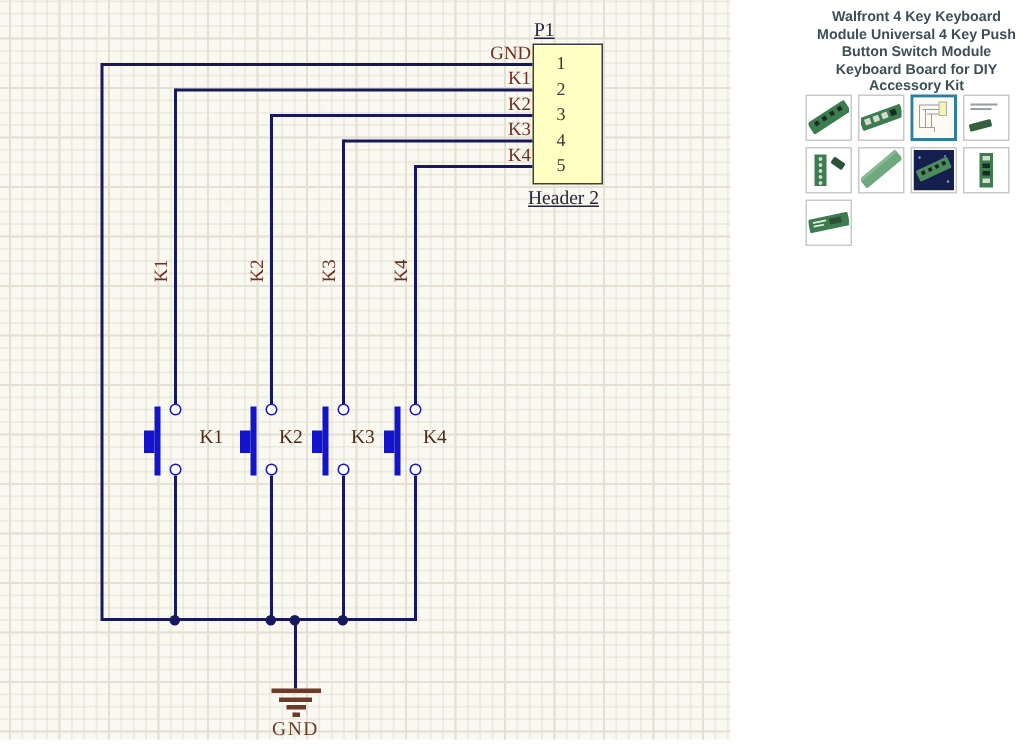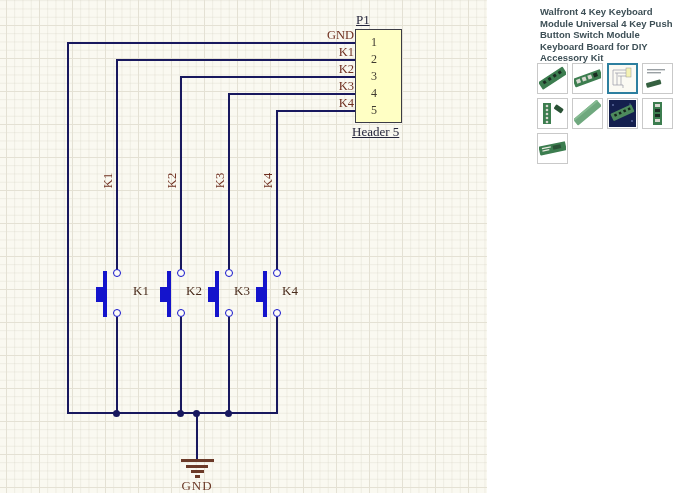--- a/index.html
+++ b/index.html
@@ -29,21 +29,21 @@
   .swbar{width:4px;height:46px;background:#1414cc;}
   .swbtn{width:7px;height:15px;background:#1414cc;}
   .term{width:8px;height:8px;border-radius:50%;border:1.5px solid #1414cc;background:#fcfbf5;}
   .hdrbox{left:355px;top:29px;width:47px;height:94px;background:#ffffc4;border:1.5px solid #3c3c46;}
   .gbar{background:#6b3a28;height:3px;}
   .gndtxt{font-size:13px;width:44px;text-align:center;letter-spacing:1px;}
 
   
   .ptitle{
     position:absolute;left:540px;top:6px;width:142px;
-    font-size:9.5px;line-height:11.5px;font-weight:700;color:#3d4f56;
+    font-size:9.5px;line-height:11.5px;font-weight:700;color:#3d4f56;text-align:center;
   }
   .thumbs{position:absolute;left:537px;top:63px;width:146px;display:flex;flex-wrap:wrap;gap:4px;}
   .thumb{
     width:31px;height:31px;box-sizing:border-box;border:1px solid #c9c9c9;
     background:#ffffff;display:flex;align-items:center;justify-content:center;cursor:pointer;
   }
   .thumb.sel{border:2px solid #2d7f9f;}
   .thumb svg{display:block;}
 </style>
 </head>
@@ -113,21 +113,21 @@
   </div>
 
   <div>
     <div class="sertext cmp" style="left:356px;top:13px">P1</div>
     <div class="hdrbox"></div>
     <div class="sertext pinnum" style="left:366px;top:36px">1</div>
     <div class="sertext pinnum" style="left:366px;top:53px">2</div>
     <div class="sertext pinnum" style="left:366px;top:70px">3</div>
     <div class="sertext pinnum" style="left:366px;top:87px">4</div>
     <div class="sertext pinnum" style="left:366px;top:104px">5</div>
-    <div class="sertext cmp" style="left:352px;top:125px;width:56px">Header 5</div>
+    <div class="sertext cmp" style="left:352px;top:125px;width:56px">Header 2</div>
   </div>
 
   <div class="sertext netlbl" style="left:292px;top:29px">GND</div>
   <div class="sertext netlbl" style="left:292px;top:46px">K1</div>
   <div class="sertext netlbl" style="left:292px;top:63px">K2</div>
   <div class="sertext netlbl" style="left:292px;top:80px">K3</div>
   <div class="sertext netlbl" style="left:292px;top:97px">K4</div>
 
   <div>
     <div class="gbar" style="left:181px;top:459px;width:33px"></div>

